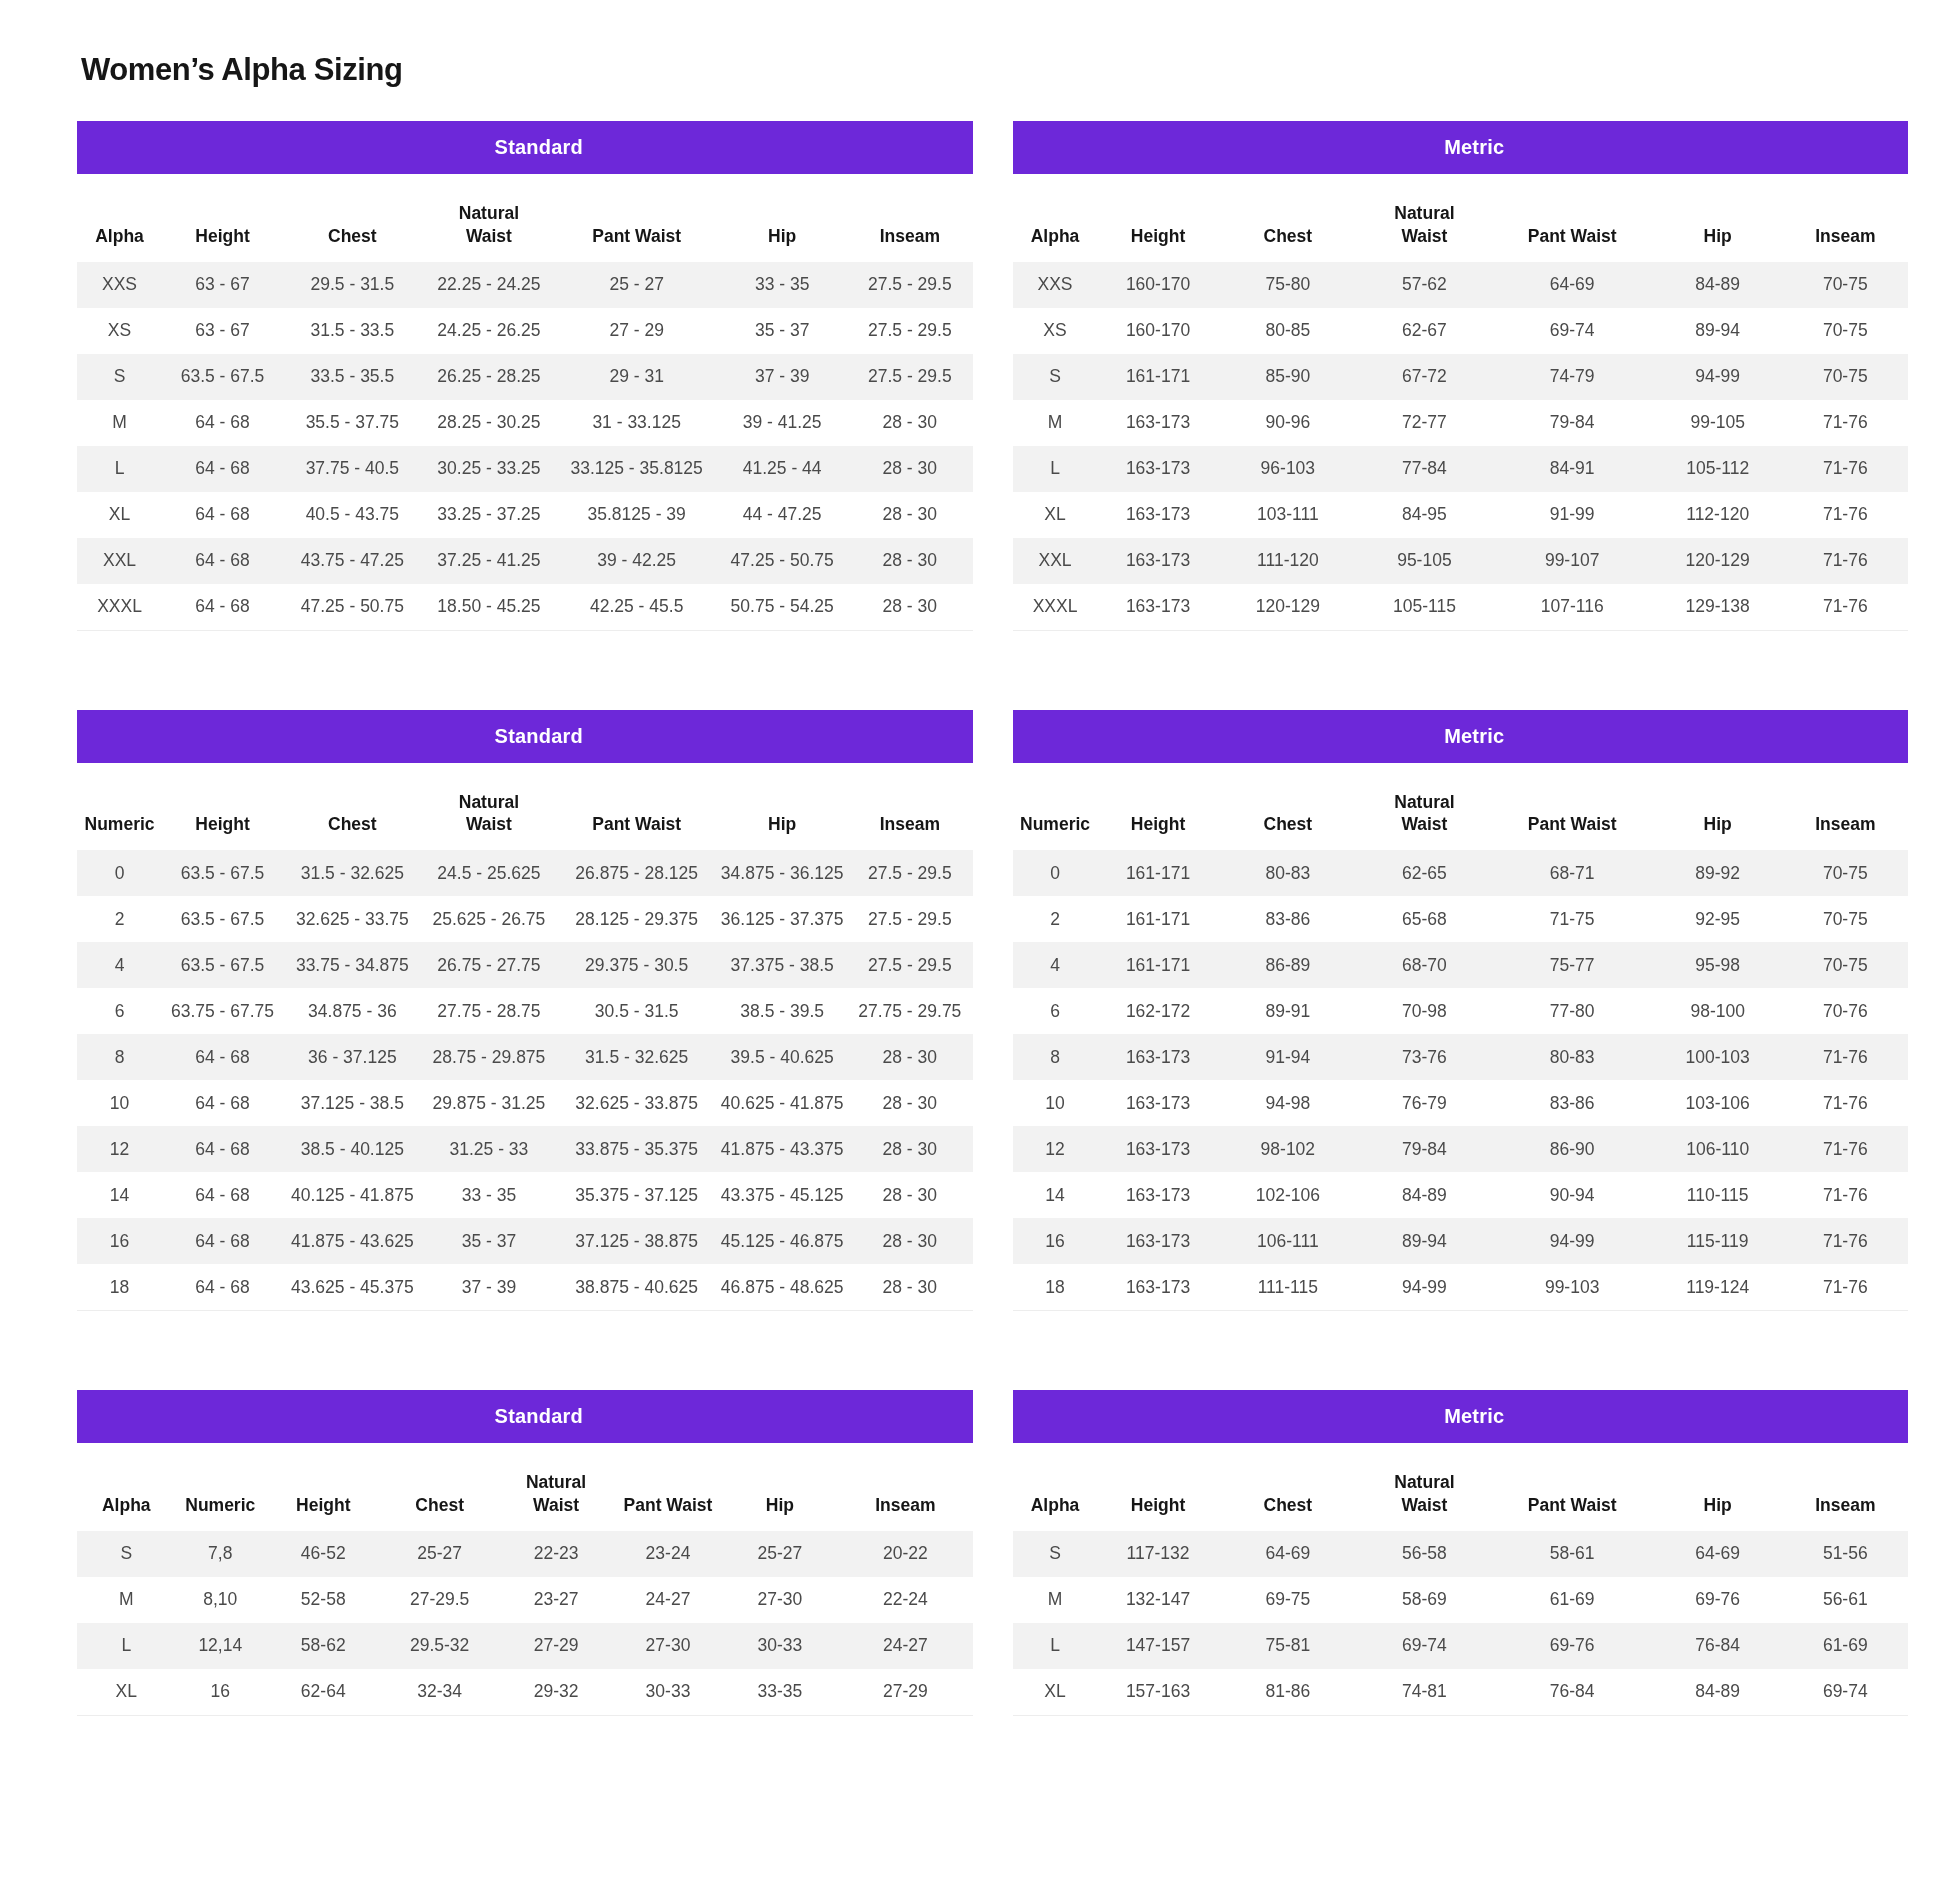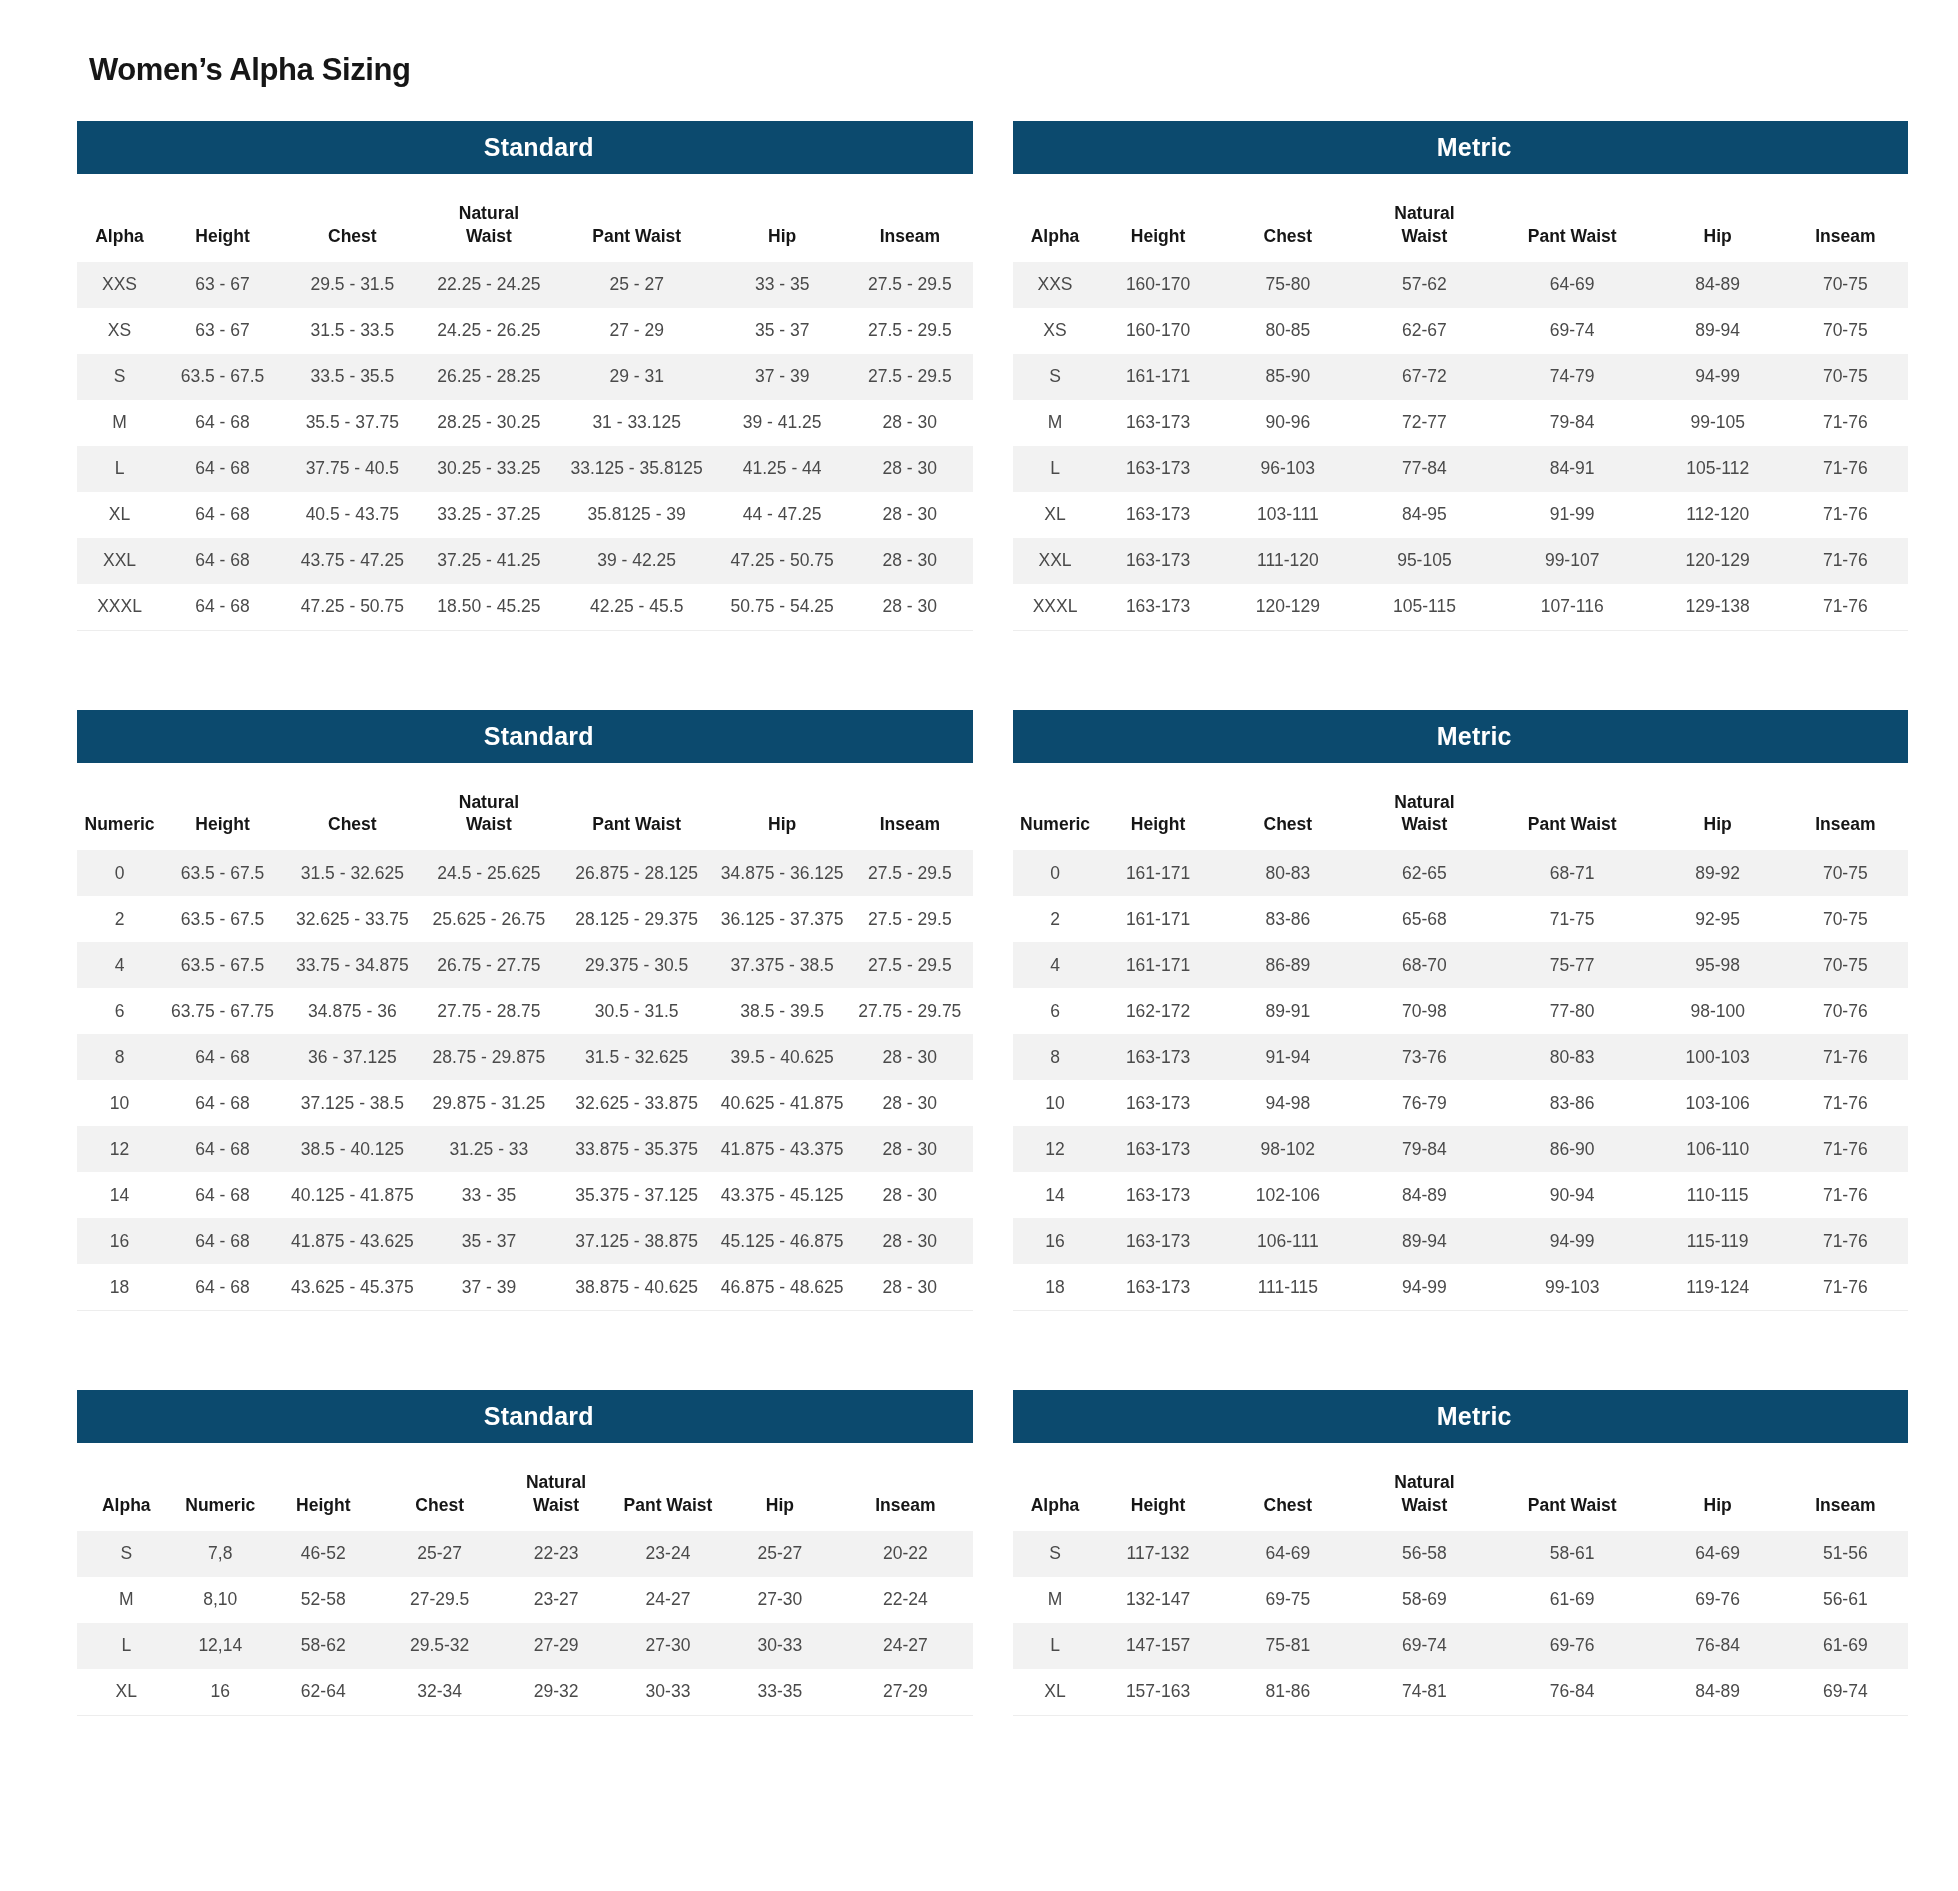--- a/index.html
+++ b/index.html
@@ -14,34 +14,34 @@
     box-sizing: border-box;
     padding: 52px 50px 0 77px;
     background: #ffffff;
     overflow: hidden;
   }
   .section { margin-bottom: 79px; }
   .section-title {
     font-size: 31px;
     font-weight: bold;
     color: #161616;
-    margin: 0 0 33px 12px;
+    margin: 0 0 33px 4px;
     letter-spacing: -0.4px;
   }
   .tables-row {
     display: flex;
     gap: 40px;
     align-items: flex-start;
   }
   .table-block { flex: 1 1 0; min-width: 0; }
   .variant-header {
-    background: #0c4a6e;
+    background: #6d28d9;
     color: #ffffff;
     font-weight: bold;
-    font-size: 25px;
+    font-size: 20px;
     height: 53px;
     display: flex;
     align-items: center;
     justify-content: center;
     letter-spacing: 0.2px;
     padding-left: 28px;
   }
   table.size-table {
     width: 100%;
     border-collapse: collapse;

